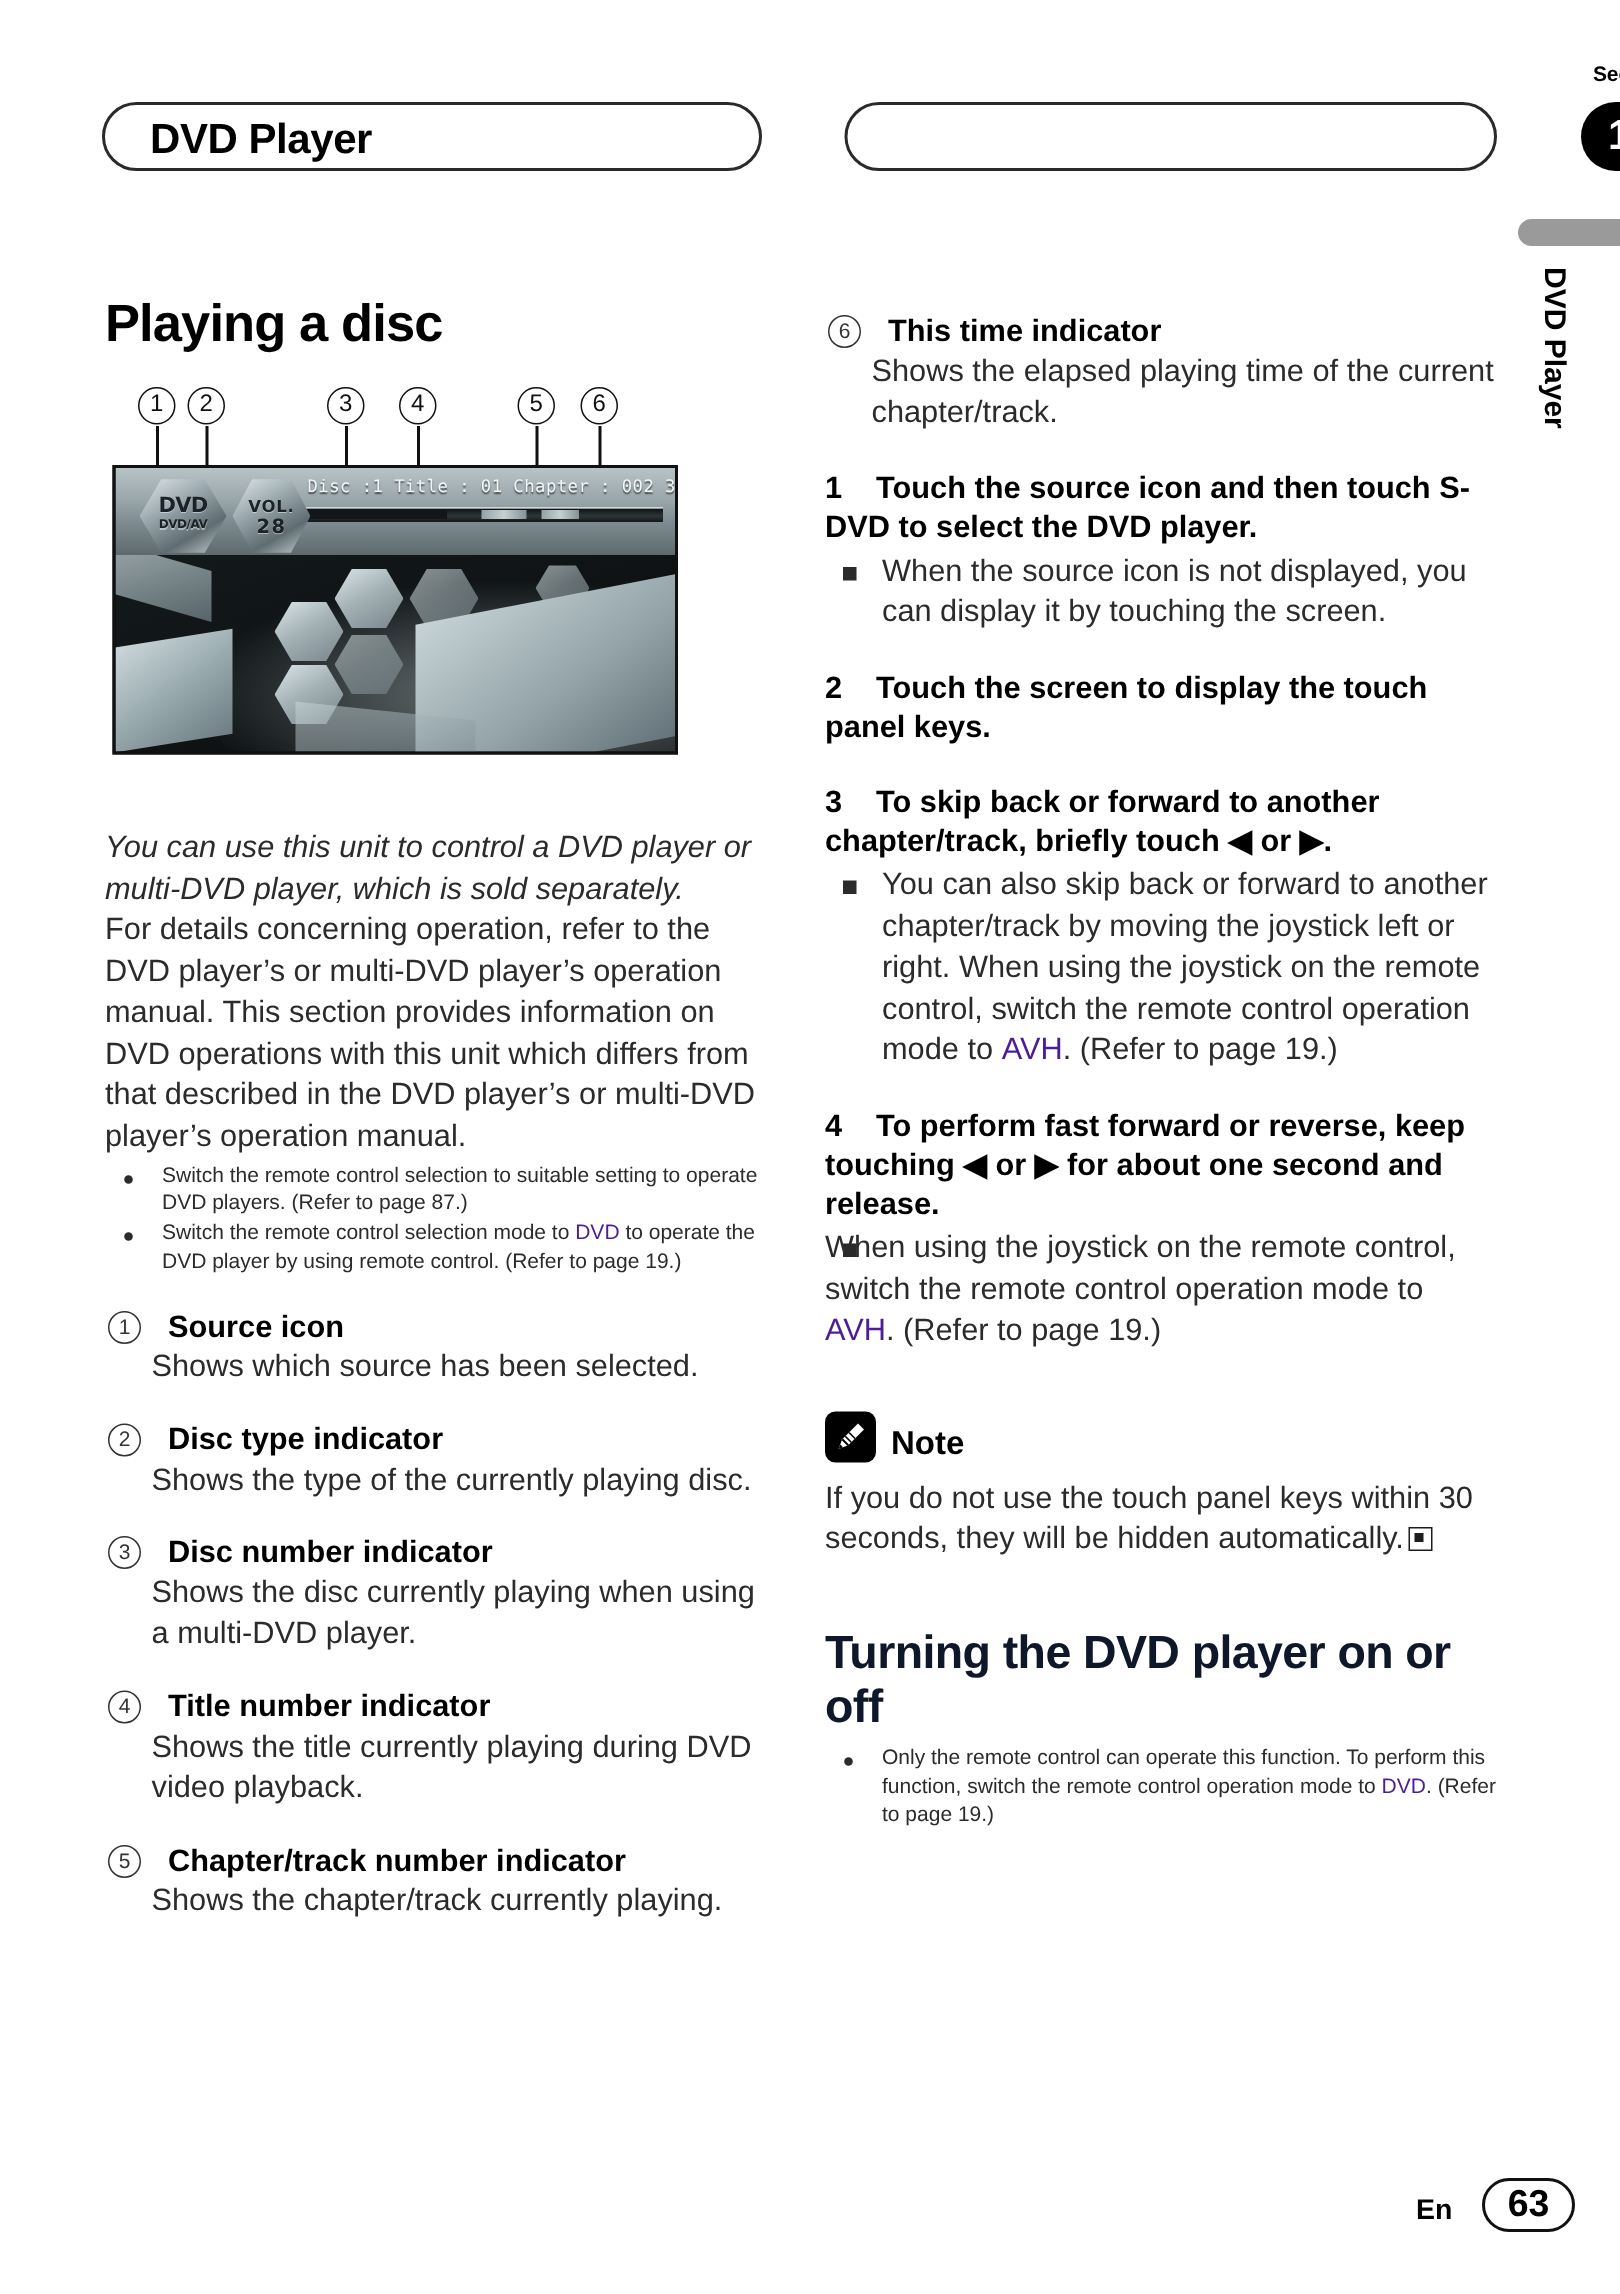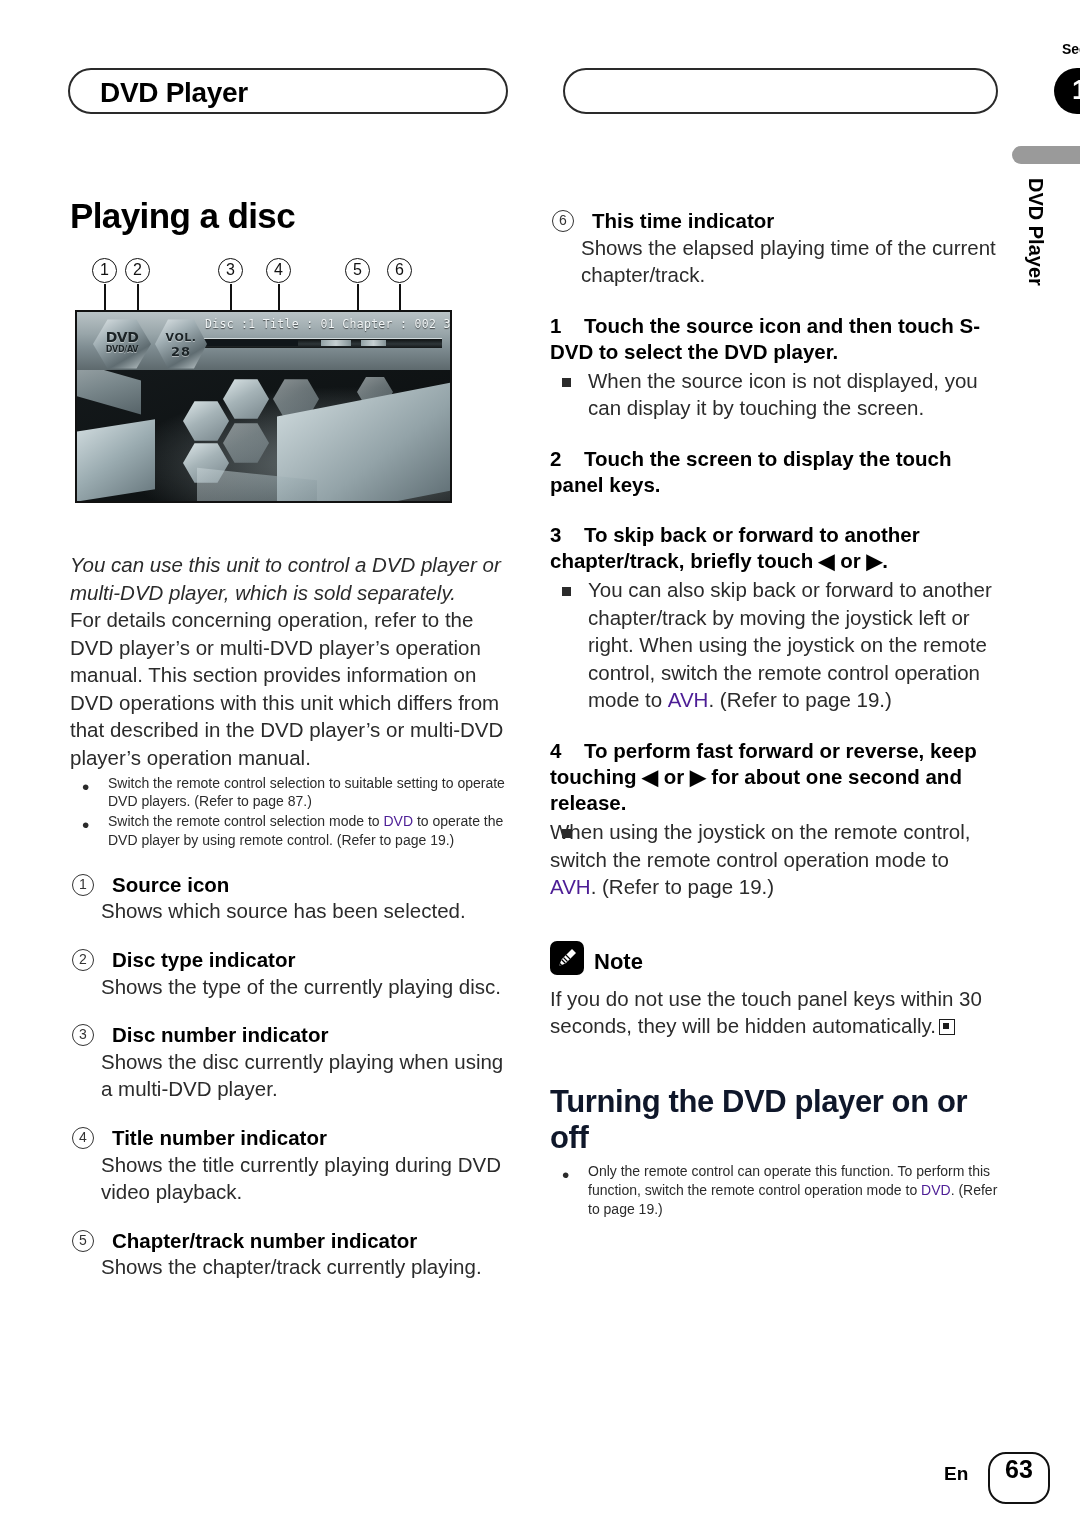--- a/index.html
+++ b/index.html
@@ -401,21 +401,21 @@
     top: 1463px;
     font-size: 19px;
     font-weight: bold;
     color: #000;
   }
   .footer-page {
     position: absolute;
     left: 988px;
     top: 1452px;
     width: 62px;
-    height: 52px;
+    height: 36px;
     border: 2px solid #111;
     border-radius: 18px;
     box-sizing: border-box;
     text-align: center;
     font-size: 25px;
     font-weight: bold;
     line-height: 31px;
     color: #000;
   }
 </style>

